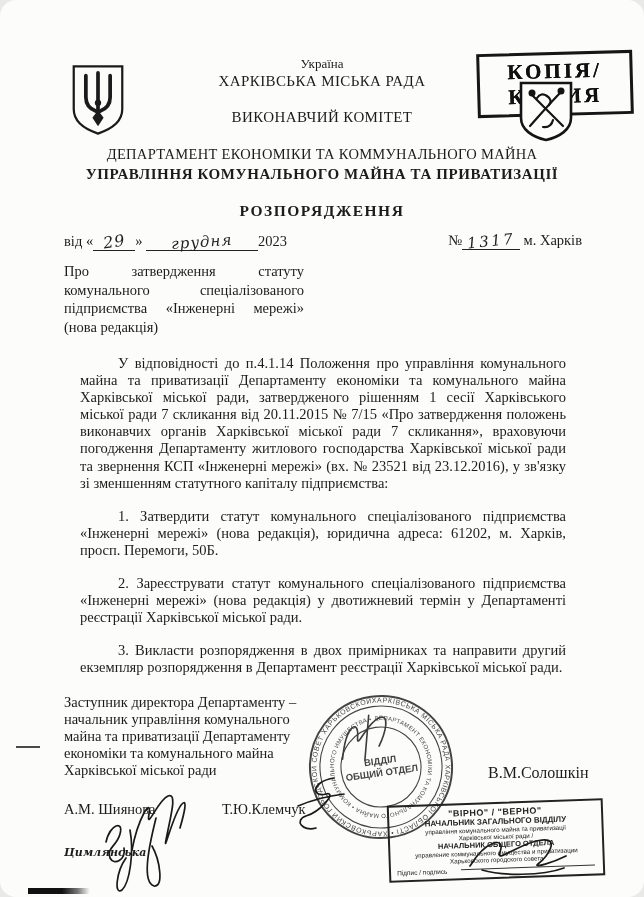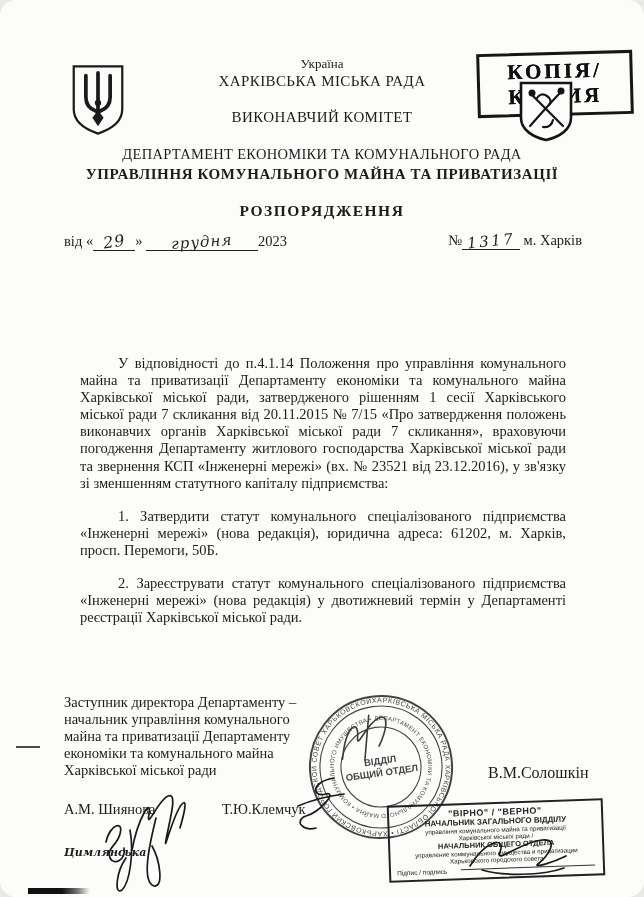--- a/index.html
+++ b/index.html
@@ -81,21 +81,21 @@
       <path d="M43 13 V36 Q43 47 32 51"></path>
       <path d="M30 10 V52"></path>
     </g>
     <path d="M30 50 L24 58 L30 67 L36 58 Z" fill="#1b1b1b"></path>
     <circle cx="30" cy="42" r="3.4" fill="#1b1b1b"></circle>
   </svg>
 
   <div class="cline h-country">Україна</div>
   <div class="cline h-council">ХАРКІВСЬКА МІСЬКА РАДА</div>
   <div class="cline h-committee">ВИКОНАВЧИЙ КОМІТЕТ</div>
-  <div class="cline h-dep">ДЕПАРТАМЕНТ ЕКОНОМІКИ ТА КОМУНАЛЬНОГО РАДА</div>
+  <div class="cline h-dep">ДЕПАРТАМЕНТ ЕКОНОМІКИ ТА КОММУНАЛЬНОГО МАЙНА</div>
   <div class="cline h-office">УПРАВЛІННЯ КОМУНАЛЬНОГО МАЙНА ТА ПРИВАТИЗАЦІЇ</div>
 
   <div class="copy-stamp">
     <span>КОПІЯ/</span>
     <span>КОПИЯ</span>
   </div>
 
   <svg class="arms" width="58" height="62" viewBox="0 0 58 62">
     <path d="M4 3 H54 V38 C54 50 42 57 29 60 C16 57 4 50 4 38 Z" fill="#fdfdfc" stroke="#141414" stroke-width="2.6"></path>
     <g fill="none" stroke="#141414" stroke-width="2.2" stroke-linecap="round">
@@ -112,25 +112,27 @@
 
   <div class="dateline">
     <span>від «</span><span class="u u-day"><span class="hand hand-day">29</span></span><span>»</span>
     <span class="u u-month"><span class="hand hand-month">грудня</span></span><span>2023</span>
     <span class="dl-right">
       <span>№</span><span class="u u-num"><span class="hand hand-num">1317</span></span>
       <span>м. Харків</span>
     </span>
   </div>
 
+  <div class="subject">Про затвердження статуту комунального спеціалізованого підприємства «Інженерні мережі» (нова редакція)</div>
 
   <div class="flow">
     <p>У відповідності до п.4.1.14 Положення про управління комунального майна та приватизації Департаменту економіки та комунального майна Харківської міської ради, затвердженого рішенням 1 сесії Харківського міської ради 7 скликання від 20.11.2015 № 7/15 «Про затвердження положень виконавчих органів Харківської міської ради 7 скликання», враховуючи погодження Департаменту житлового господарства Харківської міської ради та звернення КСП «Інженерні мережі» (вх. № 23521 від 23.12.2016), у зв'язку зі зменшенням статутного капіталу підприємства:</p>
     <p>1. Затвердити статут комунального спеціалізованого підприємства «Інженерні мережі» (нова редакція), юридична адреса: 61202, м. Харків, просп. Перемоги, 50Б.</p>
     <p>2. Зареєструвати статут комунального спеціалізованого підприємства «Інженерні мережі» (нова редакція) у двотижневий термін у Департаменті реєстрації Харківської міської ради.</p>
+    <p>3. Викласти розпорядження в двох примірниках та направити другий екземпляр розпорядження в Департамент реєстрації Харківської міської ради.</p>
   </div>
 
   <div class="sig-block">Заступник директора Департаменту – начальник управління комунального майна та приватизації Департаменту економіки та комунального майна Харківської міської ради</div>
   <div class="name-right">В.М.Солошкін</div>
   <div class="name-a">А.М. Шиянова</div>
   <div class="name-k">Т.Ю.Клемчук</div>
   <div class="executor">Цимлянська</div>
 
   <svg class="round-stamp" width="150" height="150" viewBox="0 0 150 150" xmlns="http://www.w3.org/2000/svg" xmlns:xlink="http://www.w3.org/1999/xlink">
     <g fill="none" stroke="#2b2b2b">

